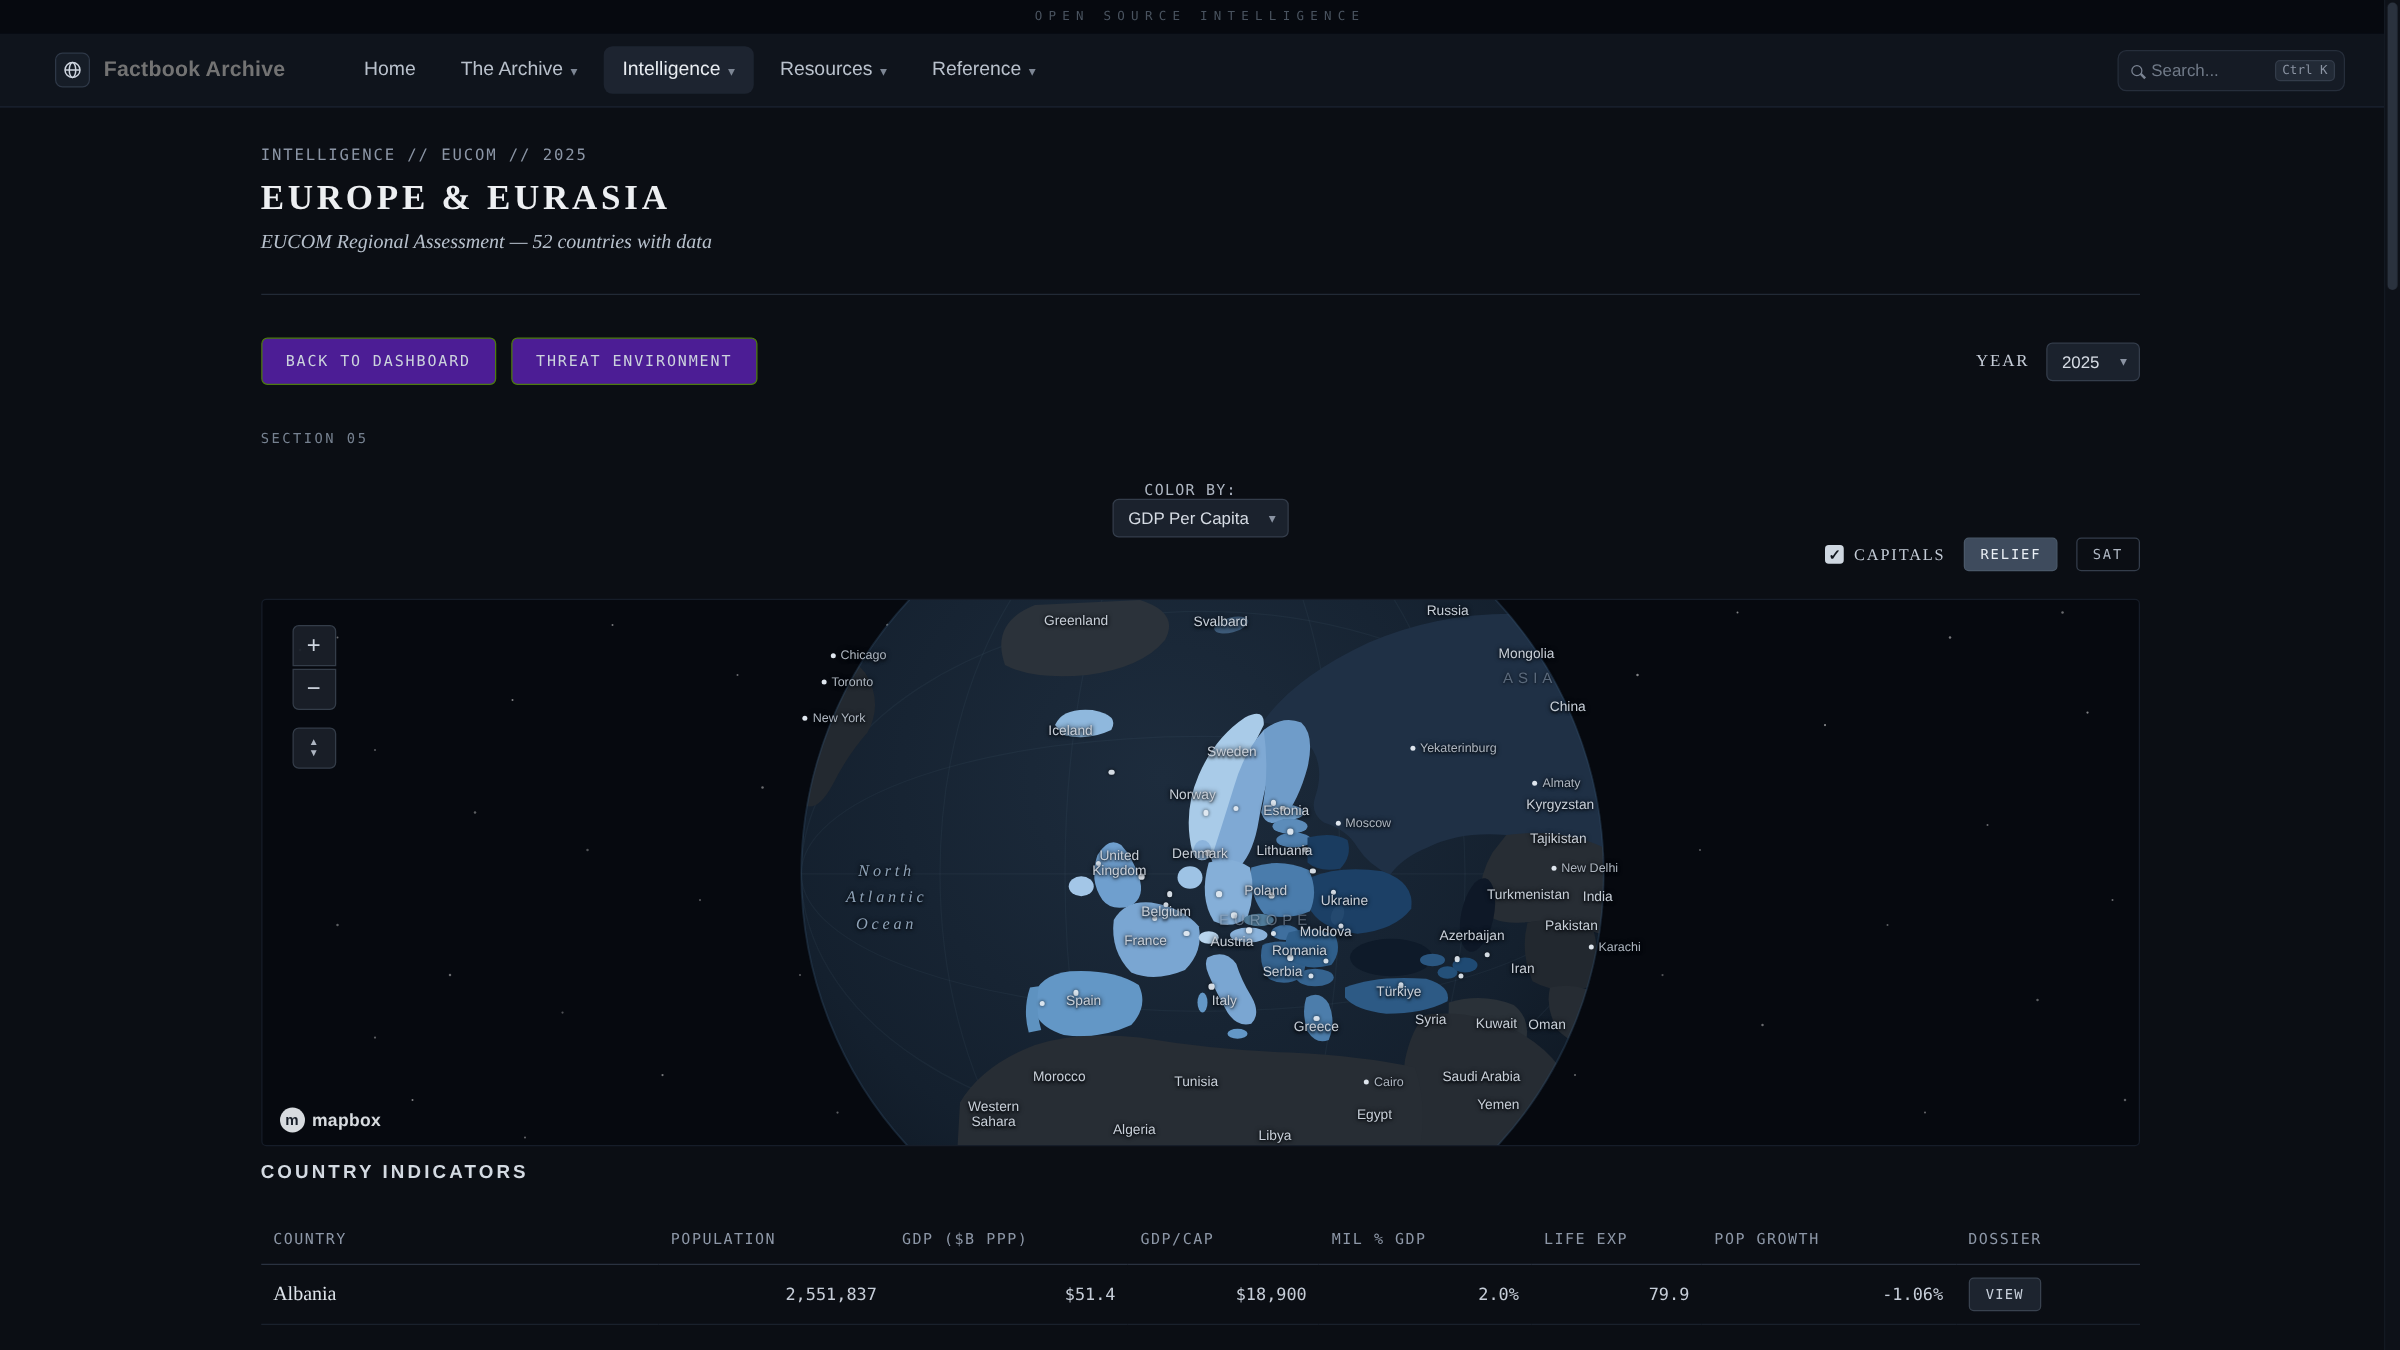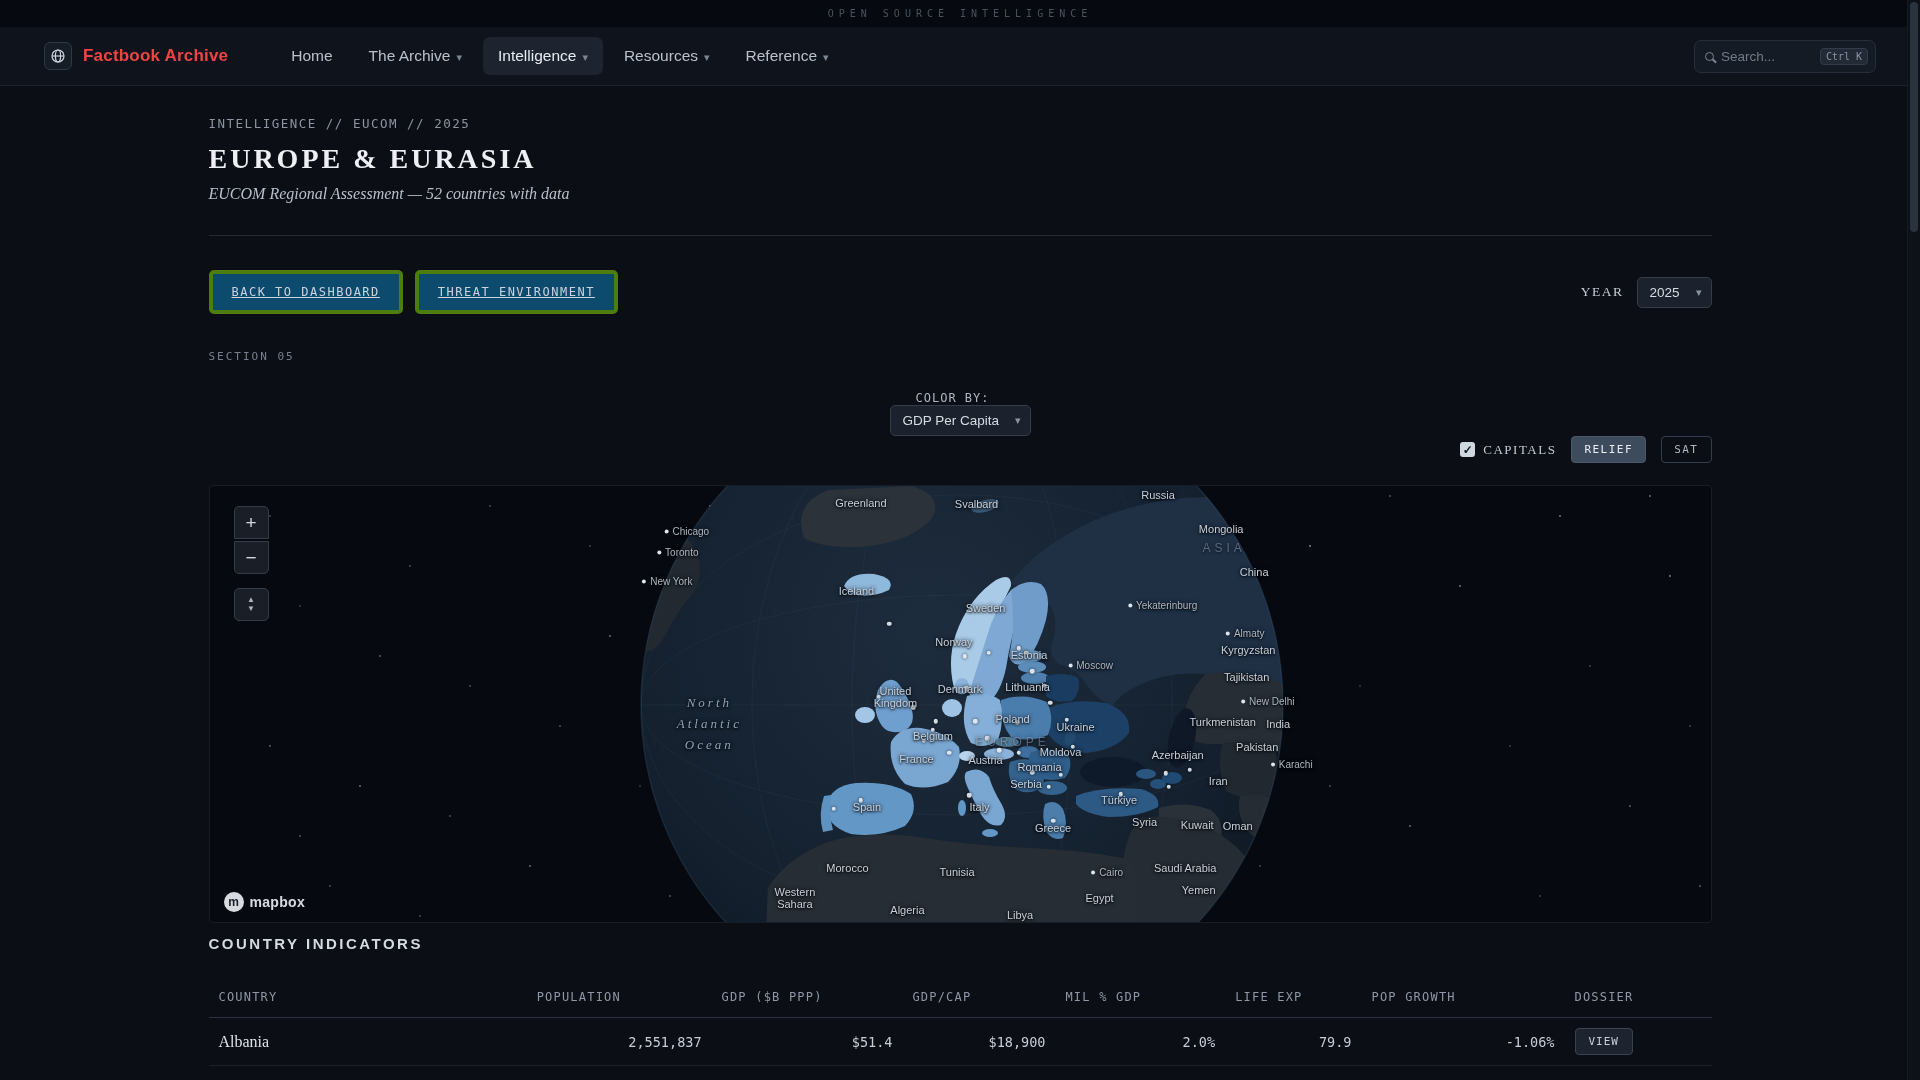--- a/index.html
+++ b/index.html
@@ -7,21 +7,21 @@
   body { font-family:"Liberation Sans", sans-serif; color:#c9d1db; position:relative; }
 
   
   .topstrip { height:27px; background:#06090f; display:flex; align-items:center; justify-content:center; }
   .topstrip span { font-family:"DejaVu Sans Mono", monospace; font-size:10px; letter-spacing:5px; color:#49535f; }
 
   
   .navbar { height:59px; background:#0f141c; border-bottom:1px solid #1b2230; display:flex; align-items:center; padding:0 44px; }
   .brand { display:flex; align-items:center; gap:11px; cursor:pointer; }
   .brand-logo { width:28px; height:28px; border:1px solid #2e3847; border-radius:6px; background:#161d27; display:flex; align-items:center; justify-content:center; }
-  .brand-name { font-size:17px; font-weight:bold; color:#ef4444; letter-spacing:.2px; }
+  .brand-name { font-size:17px; font-weight:bold; color:#737373; letter-spacing:.2px; }
   .nav-items { display:flex; align-items:center; gap:6px; margin-left:48px; }
   .nav-item { display:flex; align-items:center; gap:6px; padding:10px 15px; border-radius:7px; font-size:15.5px; color:#b9c1cc; cursor:pointer; }
   .nav-item.active { background:#1d2430; color:#e8ecf1; }
   .nav-item .chev { font-size:11px; color:#7d8694; margin-top:2px; }
   .spacer { flex:1; }
   .search { width:182px; height:33px; background:#151b25; border:1px solid #262e3b; border-radius:7px; display:flex; align-items:center; padding:0 7px 0 10px; gap:7px; }
   .mag { width:9px; height:9px; border:1.6px solid #7b8493; border-radius:50%; position:relative; flex:none; }
   .mag::after { content:''; position:absolute; width:5px; height:1.6px; background:#7b8493; transform:rotate(45deg); right:-4px; bottom:-2px; }
   .search input { flex:1; min-width:0; background:transparent; border:none; outline:none; color:#aab3bf; font-size:13.5px; font-family:"Liberation Sans", sans-serif; }
   .search input::placeholder { color:#707a88; }
@@ -30,21 +30,21 @@
   
   .container { width:1503px; margin:0 auto; padding-top:30px; }
 
   .breadcrumb { font-family:"DejaVu Sans Mono", monospace; font-size:12.5px; letter-spacing:1.5px; color:#8b95a5; }
   .page-title { font-family:"Liberation Serif", serif; font-size:28px; font-weight:bold; letter-spacing:3px; color:#edeff2; margin-top:12px; }
   .subtitle { font-family:"Liberation Serif", serif; font-style:italic; font-size:16px; color:#b7c0cc; margin-top:10px; }
   .rule { border:none; border-top:1px solid #222a36; margin-top:32px; }
 
   .toolbar { display:flex; align-items:center; margin-top:34px; }
   .btn { font-family:"DejaVu Sans Mono", monospace; font-size:12px; letter-spacing:1.5px; color:#ccd3dd;
-         background:#0c4a6e; border:4px solid #4d7c0f; border-radius:5px; padding:11px 19px; cursor:pointer;text-decoration:underline; }
+         background:#4c1d95; border:1px solid #4d7c0f; border-radius:5px; padding:11px 19px; cursor:pointer; }
   .btn + .btn { margin-left:12px; }
   .year-wrap { margin-left:auto; display:flex; align-items:center; gap:13px; }
   .year-label { font-size:13.5px; letter-spacing:1.5px; color:#c6cdd8; font-family:"Liberation Serif", serif; }
   .selbox { position:relative; display:inline-flex; align-items:center; }
   .selbox select { appearance:none; -webkit-appearance:none; background:#1b222d; border:1px solid #343d4b; border-radius:5px;
                    color:#d6dce4; font-size:13.5px; font-family:"Liberation Sans", sans-serif; padding:7px 30px 7px 12px; cursor:pointer; outline:none; }
   .selbox::after { content:'▾'; position:absolute; right:10px; color:#8a93a2; font-size:11px; pointer-events:none; }
 
   .kicker { font-family:"DejaVu Sans Mono", monospace; font-size:11px; letter-spacing:2px; color:#76markdown8190; color:#768190; margin-top:36px; }
   .sec-title { font-size:15px; font-weight:bold; letter-spacing:2.5px; color:#d4dae2; margin-top:12px; }

